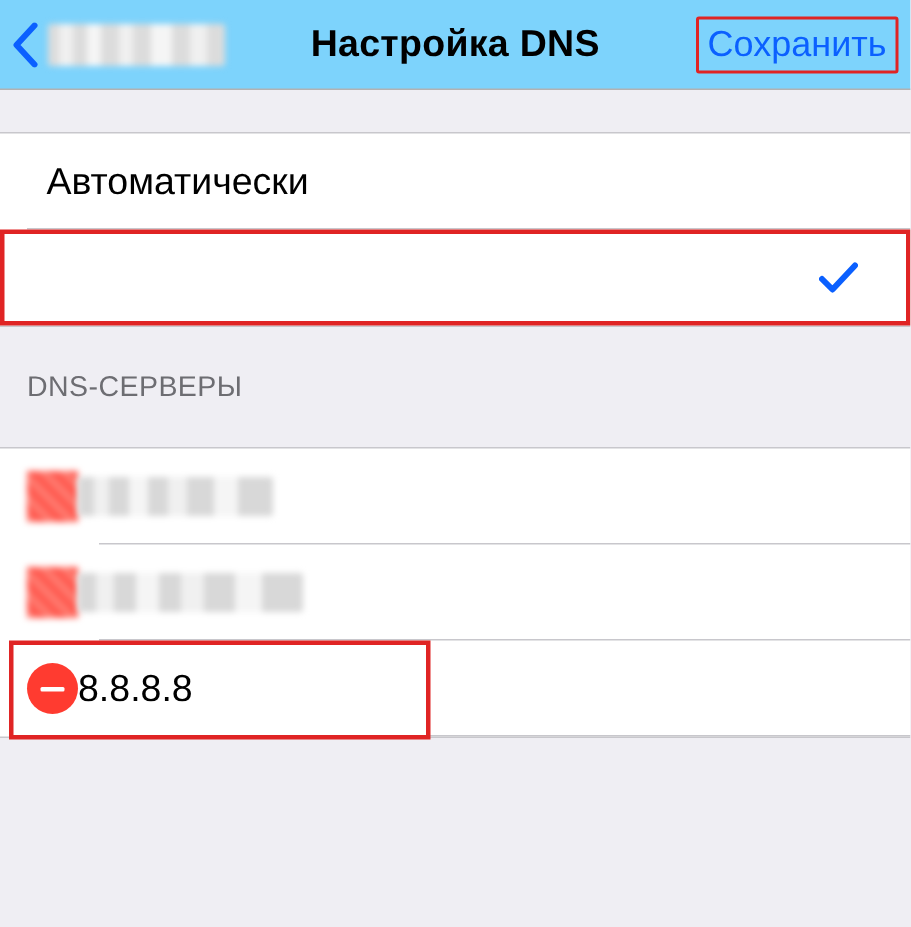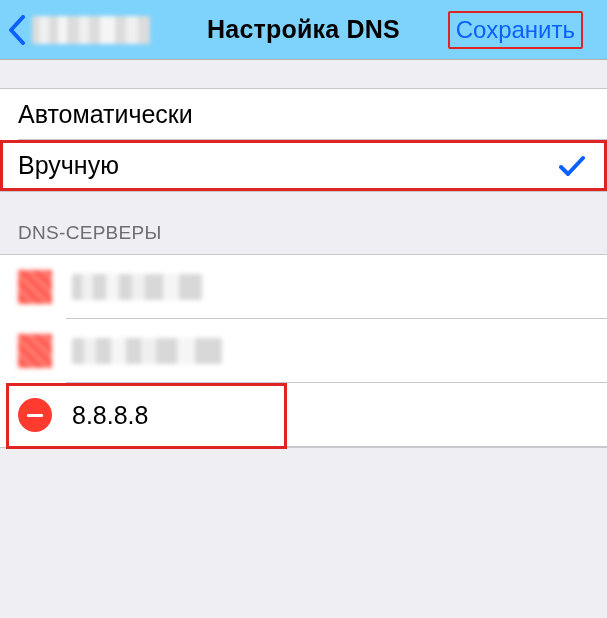--- a/index.html
+++ b/index.html
@@ -51,21 +51,21 @@
       border-radius: 2px;
     }
     .header-title {
       font-size: 25px;
       font-weight: 600;
       color: #000;
       letter-spacing: 0.2px;
     }
     .save-btn {
       position: absolute;
-      right: 24px;
+      right: 8px;
       top: 50%;
       transform: translateY(-50%);
       font-size: 24px;
       color: #0b60ff;
       padding: 3px 6px;
       border: 2px solid #e02424;
       border-radius: 2px;
       background: transparent;
       font-family: inherit;
       cursor: pointer;
@@ -73,24 +73,24 @@
     
     .group {
       background: #ffffff;
     }
     .group-first {
       margin-top: 28px;
       border-top: 1px solid #c8c7cc;
       border-bottom: 1px solid #c8c7cc;
     }
     .row {
-      height: 51px;
-      display: flex;
-      align-items: center;
-      padding: 0 18px;
+      height: 64px;
+      display: flex;
+      align-items: center;
+      padding: 0 31px;
       font-size: 25px;
       color: #000;
       position: relative;
     }
     .row .sep {
       position: absolute;
       left: 18px;
       right: 0;
       bottom: 0;
       height: 1px;
@@ -104,39 +104,38 @@
       margin-left: auto;
       margin-right: 4px;
     }
     .check svg {
       width: 26px;
       height: 22px;
       display: block;
     }
     
     .section-header {
-      padding: 30px 18px 10px 18px;
+      padding: 30px 18px 28px 18px;
       font-size: 19px;
       color: #6d6d72;
       letter-spacing: 0.3px;
     }
     .group-servers {
       border-top: 1px solid #c8c7cc;
       border-bottom: 1px solid #c8c7cc;
       position: relative;
     }
     .srow {
       height: 64px;
       display: flex;
       align-items: center;
       padding: 0 18px;
       font-size: 25px;
       color: #000;
       position: relative;
-      gap: 20px;
     }
     .srow .sep {
       position: absolute;
       left: 66px;
       right: 0;
       bottom: 0;
       height: 1px;
       background: #c8c7cc;
     }
     .icon-circle {
@@ -211,21 +210,20 @@
   <div class="header-title">Настройка DNS</div>
   <button class="save-btn">Сохранить</button>
 </div>
 
 <div class="group group-first">
   <div class="row">
     <span>Автоматически</span>
     <span class="sep"></span>
   </div>
   <div class="row manual">
-    <span>Вручную</span>
     <span class="check">
       <svg viewBox="0 0 26 22">
           <polyline points="2,12 9,19 24,3" fill="none" stroke="#0b60ff" stroke-width="4" stroke-linecap="round" stroke-linejoin="round"></polyline>
         </svg>
     </span>
   </div>
 </div>
 
 <div class="section-header">DNS-СЕРВЕРЫ</div>
 

